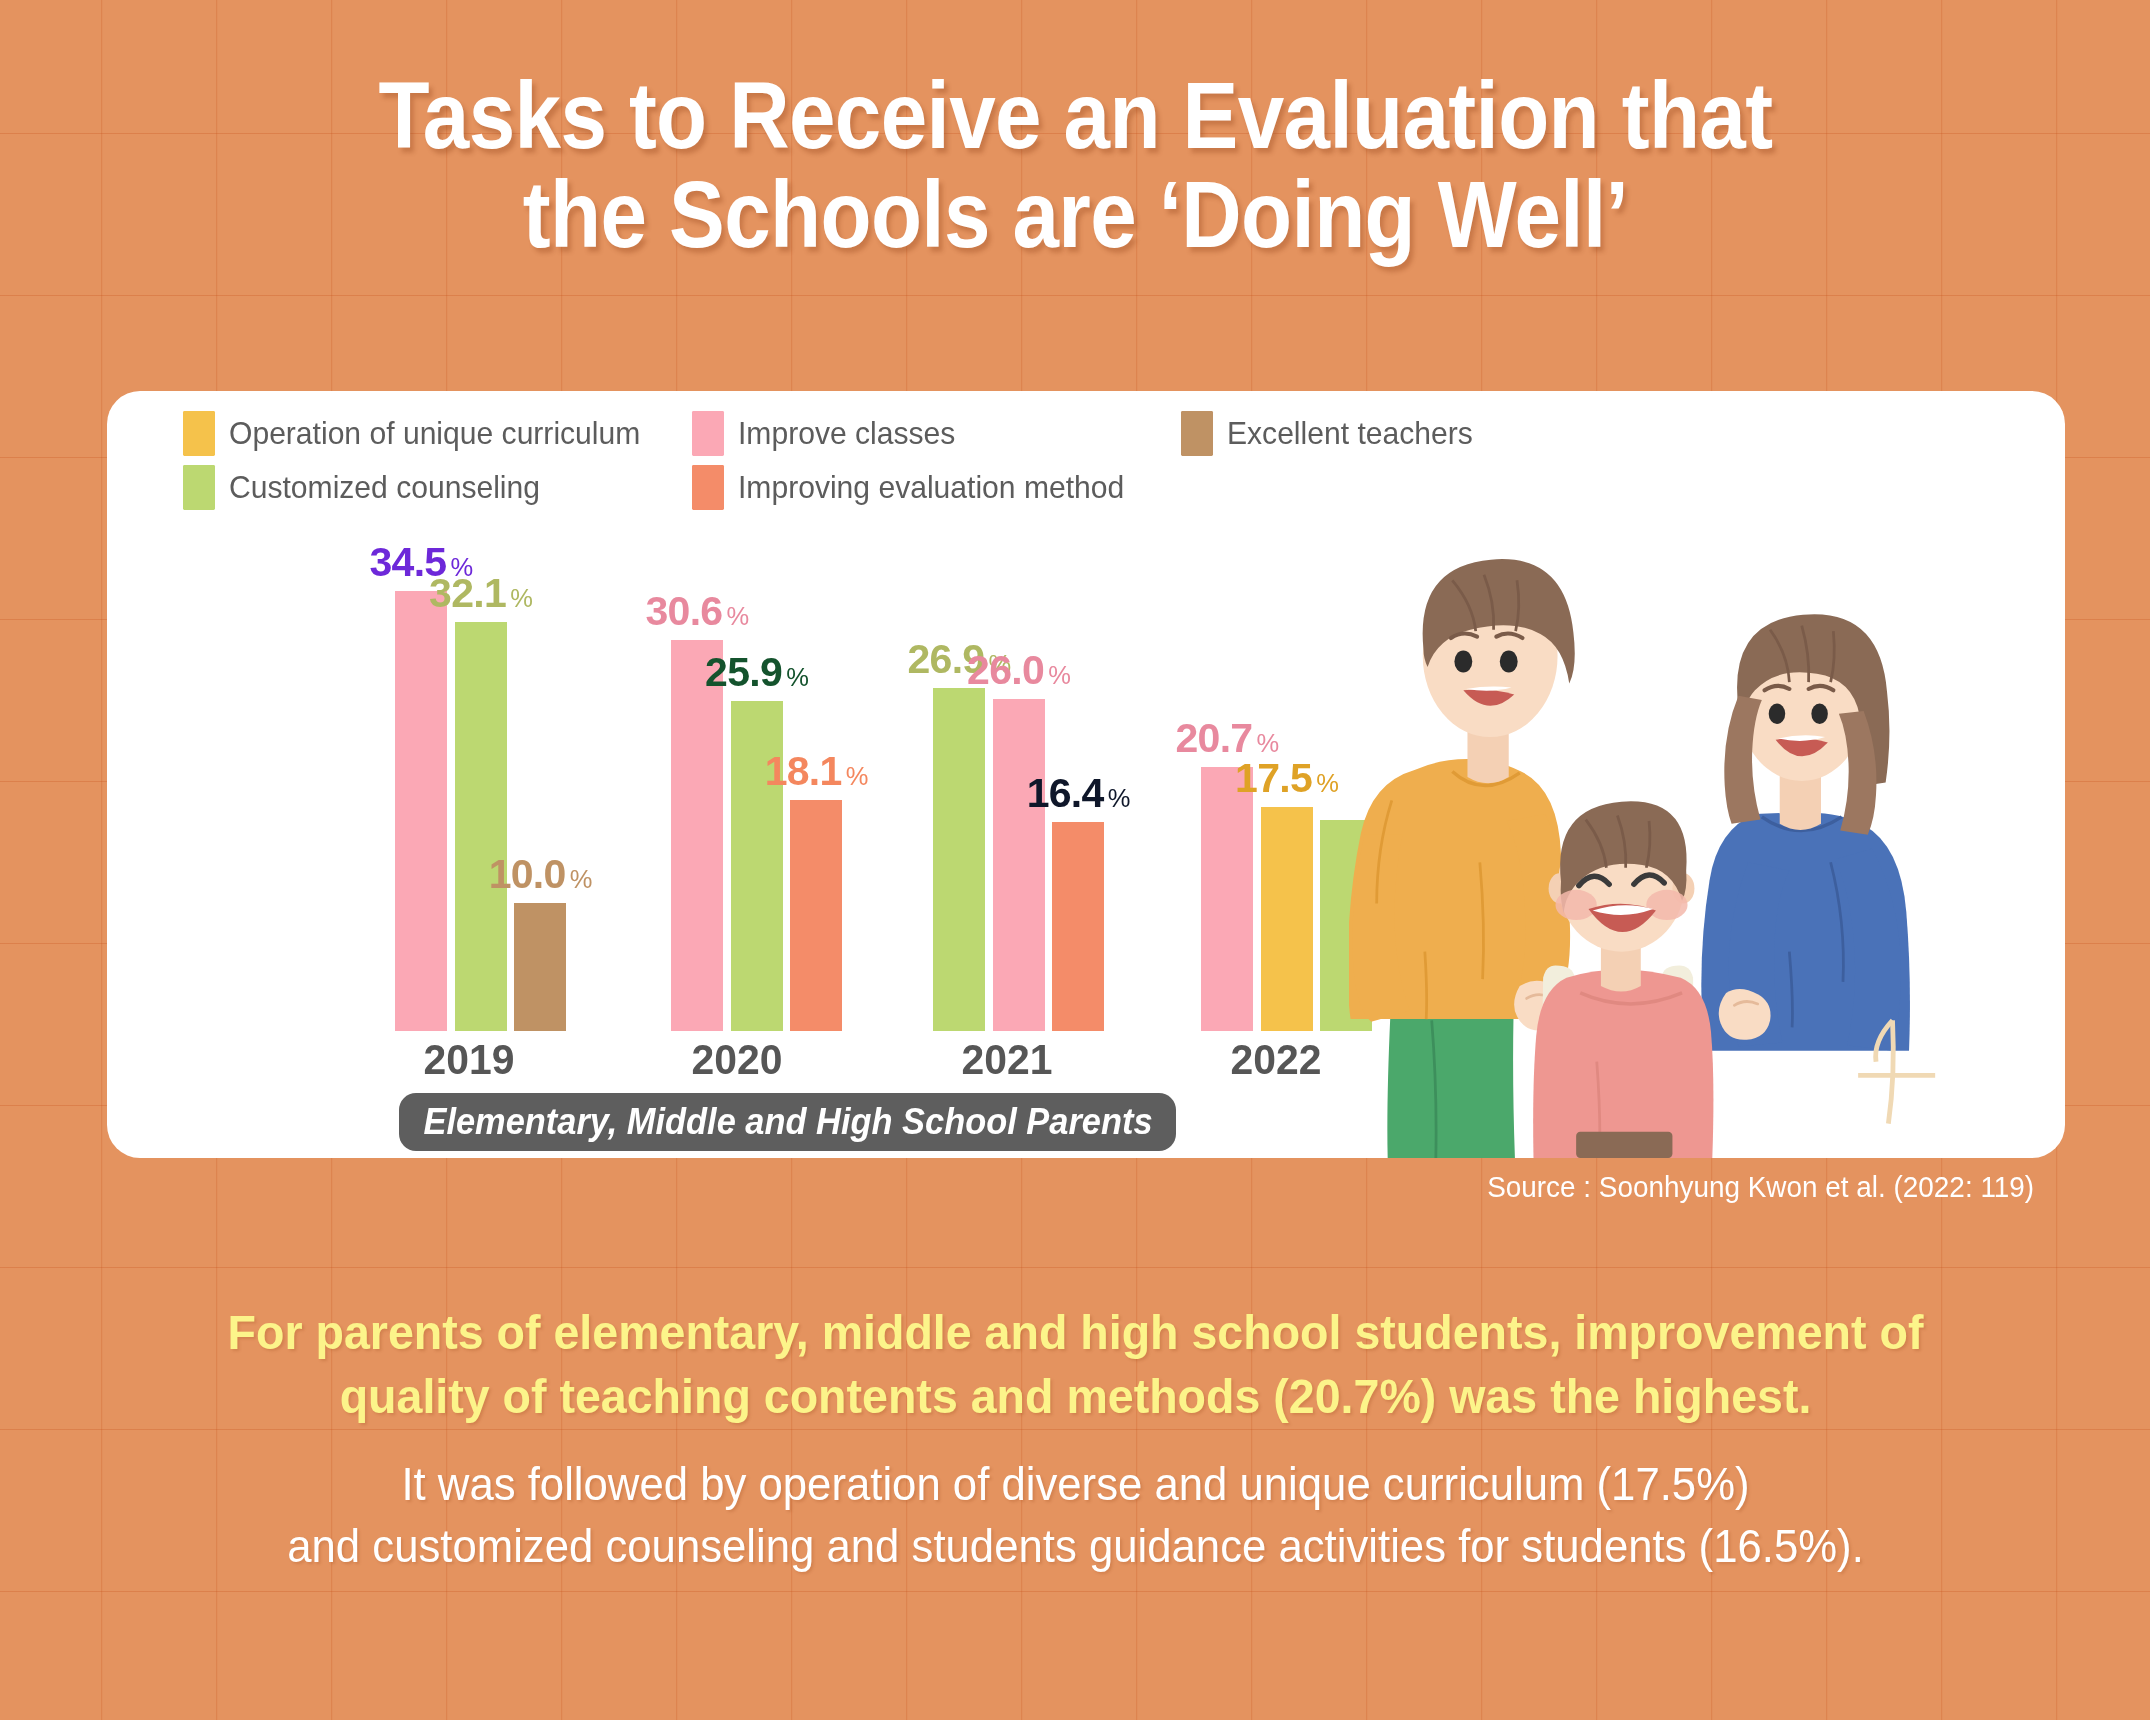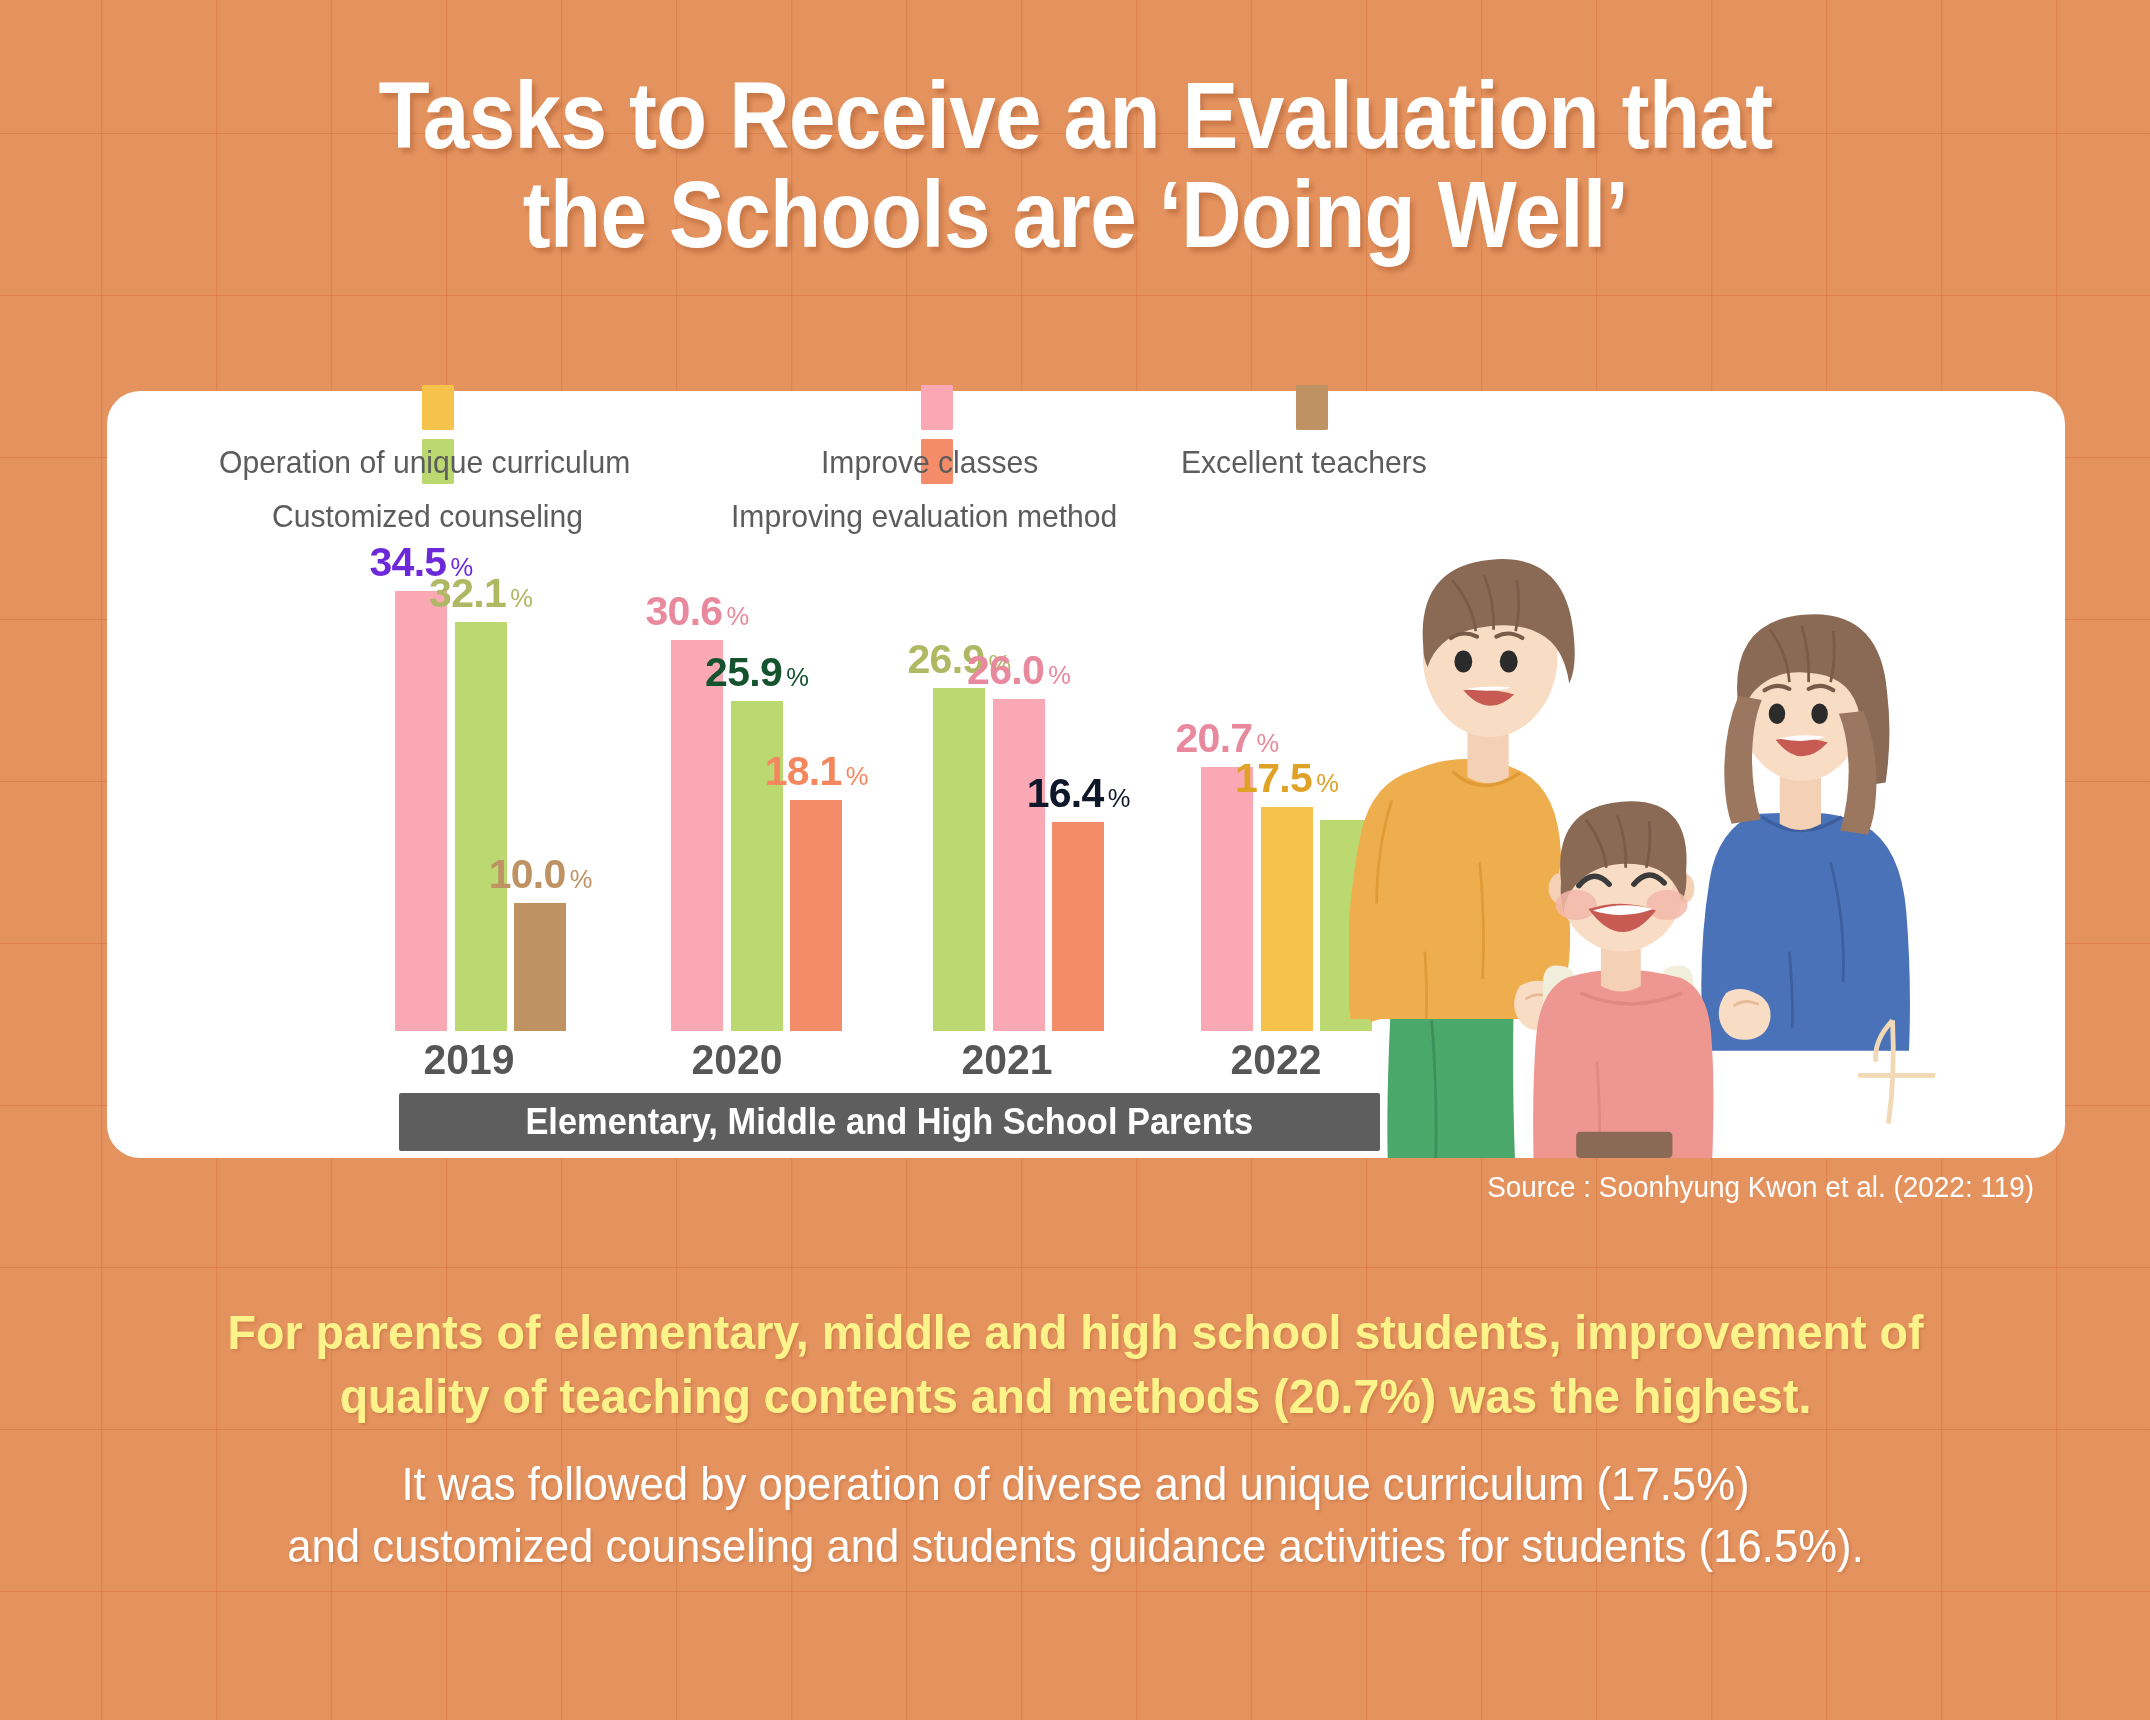--- a/index.html
+++ b/index.html
@@ -49,21 +49,21 @@
 
   
   #legend{
     position:absolute; left:76px; top:15px;
     width:1204px;
     display:grid;
     grid-template-columns:509px 489px auto;
     grid-auto-rows:54px;
     align-items:center;
   }
-  .legend-item{ display:flex; align-items:center; gap:13.8px;flex-direction:column; }
+  .legend-item{ display:flex; align-items:center; gap:13.8px; }
   .legend-swatch{ width:32px; height:45px; border-radius:1.4px; flex:none; }
   .legend-label{
     font-size:32px; color:#5C5C5C; white-space:nowrap;
     transform:scaleX(0.94); transform-origin:left center;
   }
 
   
   #plot{
     position:absolute;
     left:0; top:0; width:1308px; height:767px;
@@ -103,24 +103,24 @@
     bottom:74px;
     font-size:43px; font-weight:bold; color:#565656;
     white-space:nowrap;
     transform:translateX(-50%) scaleX(0.95);
   }
 
   
   #audience-banner{
     position:absolute;
     left:292px; bottom:6.9px;
-    width:981px; height:58px;
+    width:777px; height:58px;
     background:#5E5E5E;
-    border-radius:2px;
-    display:flex; align-items:center; justify-content:center;
+    border-radius:17px;
+    display:flex; align-items:center; justify-content:center;font-style:italic;
   }
   #audience-banner .banner-text{
     color:#FFFFFF; font-size:37px; font-weight:bold;
     transform:scaleX(0.93);
     white-space:nowrap;
   }
 
   
   #family-illustration{
     position:absolute;

